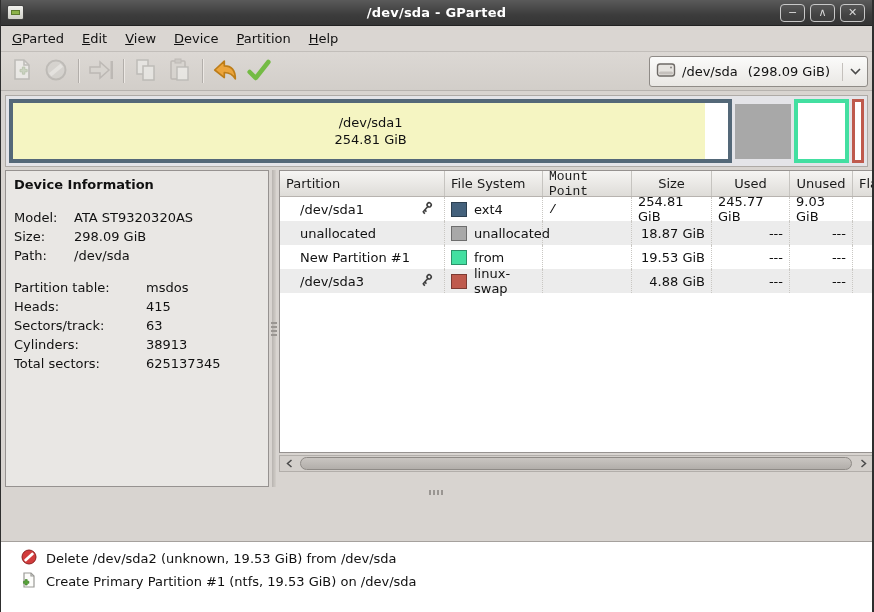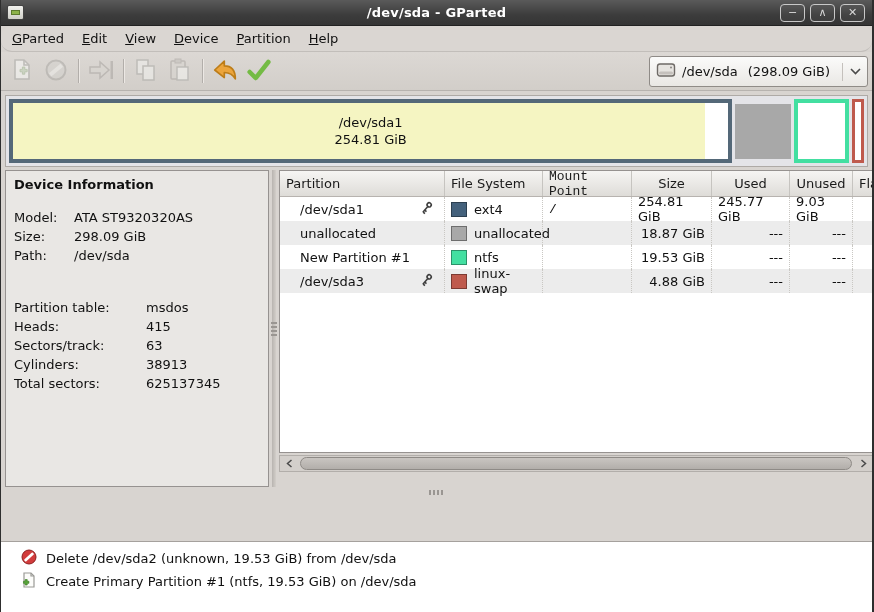--- a/index.html
+++ b/index.html
@@ -31,21 +31,21 @@
   }
   .win-controls { margin-left:auto; display:flex; gap:5px; margin-right:7px; z-index:2; }
   .win-btn {
     width:25px; height:18px; border:1px solid #c8c8c8; border-radius:4px;
     color:#d8d8d8; font-size:11px; line-height:16px; text-align:center;
     background:rgba(255,255,255,0.04); cursor:default; user-select:none;
   }
   
   .menubar {
     height:26px; flex:0 0 26px; display:flex; align-items:center;
-    background:#dad6d2; border-bottom:1px solid #c2beba; padding-left:2px;border-radius:11px;
+    background:#dad6d2; border-bottom:1px solid #c2beba; padding-left:2px;
   }
   .menu-item { padding:4px 9px; }
   .menu-item .mn { text-decoration:underline; }
   
   .toolbar {
     height:39px; flex:0 0 39px; display:flex; align-items:center;
     background:linear-gradient(#dcd8d4,#d2cec9);
     border-bottom:1px solid #b7b3af; padding:0 4px; position:relative;
   }
   .tool-btn { width:34px; height:32px; display:flex; align-items:center; justify-content:center; }
@@ -77,21 +77,21 @@
   .seg-swap { width:12px; height:64px; border:3px solid #bf5a4d; background:#fff; }
   
   .main { margin-top:3px; flex:0 0 317px; height:317px; display:flex; }
   .devinfo {
     width:264px; margin-left:4px; border:1px solid #969290; background:#e9e7e4;
     padding:6px 0 0 8px; overflow:hidden;
   }
   .devinfo h2 { font-size:13px; margin-bottom:17px; }
   .info-grid { display:grid; row-gap:1px; line-height:18px; }
   .g1 { grid-template-columns:60px auto; }
-  .g2 { grid-template-columns:132px auto; margin-top:34px; }
+  .g2 { grid-template-columns:132px auto; margin-top:14px; }
   .info-grid b { font-weight:normal; }
   .vsplitter { width:10px; display:flex; align-items:center; justify-content:center; }
   .vsplitter .bar { width:4px; height:100%; background:linear-gradient(90deg,#b8b4b0,#d2cec9); position:relative; }
   .vsplitter .grip { position:absolute; top:152px; left:-1px; width:6px; height:14px;
     background:repeating-linear-gradient(#9a9692 0 2px,transparent 2px 4px); }
   .right-pane { flex:1; display:flex; flex-direction:column; overflow:hidden; }
   
   .ptable { height:283px; background:#fff; border:1px solid #969290; border-right:none; overflow:hidden; }
   .tr { display:flex; height:24px; align-items:center; width:633px; }
   .tr.head {
@@ -342,21 +342,21 @@
           <div class="td c-unused">---</div>
           <div class="td c-flags"></div>
         </div>
 
         <div class="tr row-even">
           <div class="td c-part">
               <span>New Partition #1</span>
             </div>
           <div class="td c-fs">
               <span class="swatch" style="background-color: rgb(67, 223, 161);"></span>
-              <span>ntfs</span>
+              <span>from</span>
             </div>
           <div class="td c-mount"></div>
           <div class="td c-size">19.53 GiB</div>
           <div class="td c-used">---</div>
           <div class="td c-unused">---</div>
           <div class="td c-flags"></div>
         </div>
 
         <div class="tr row-odd">
           <div class="td c-part">

